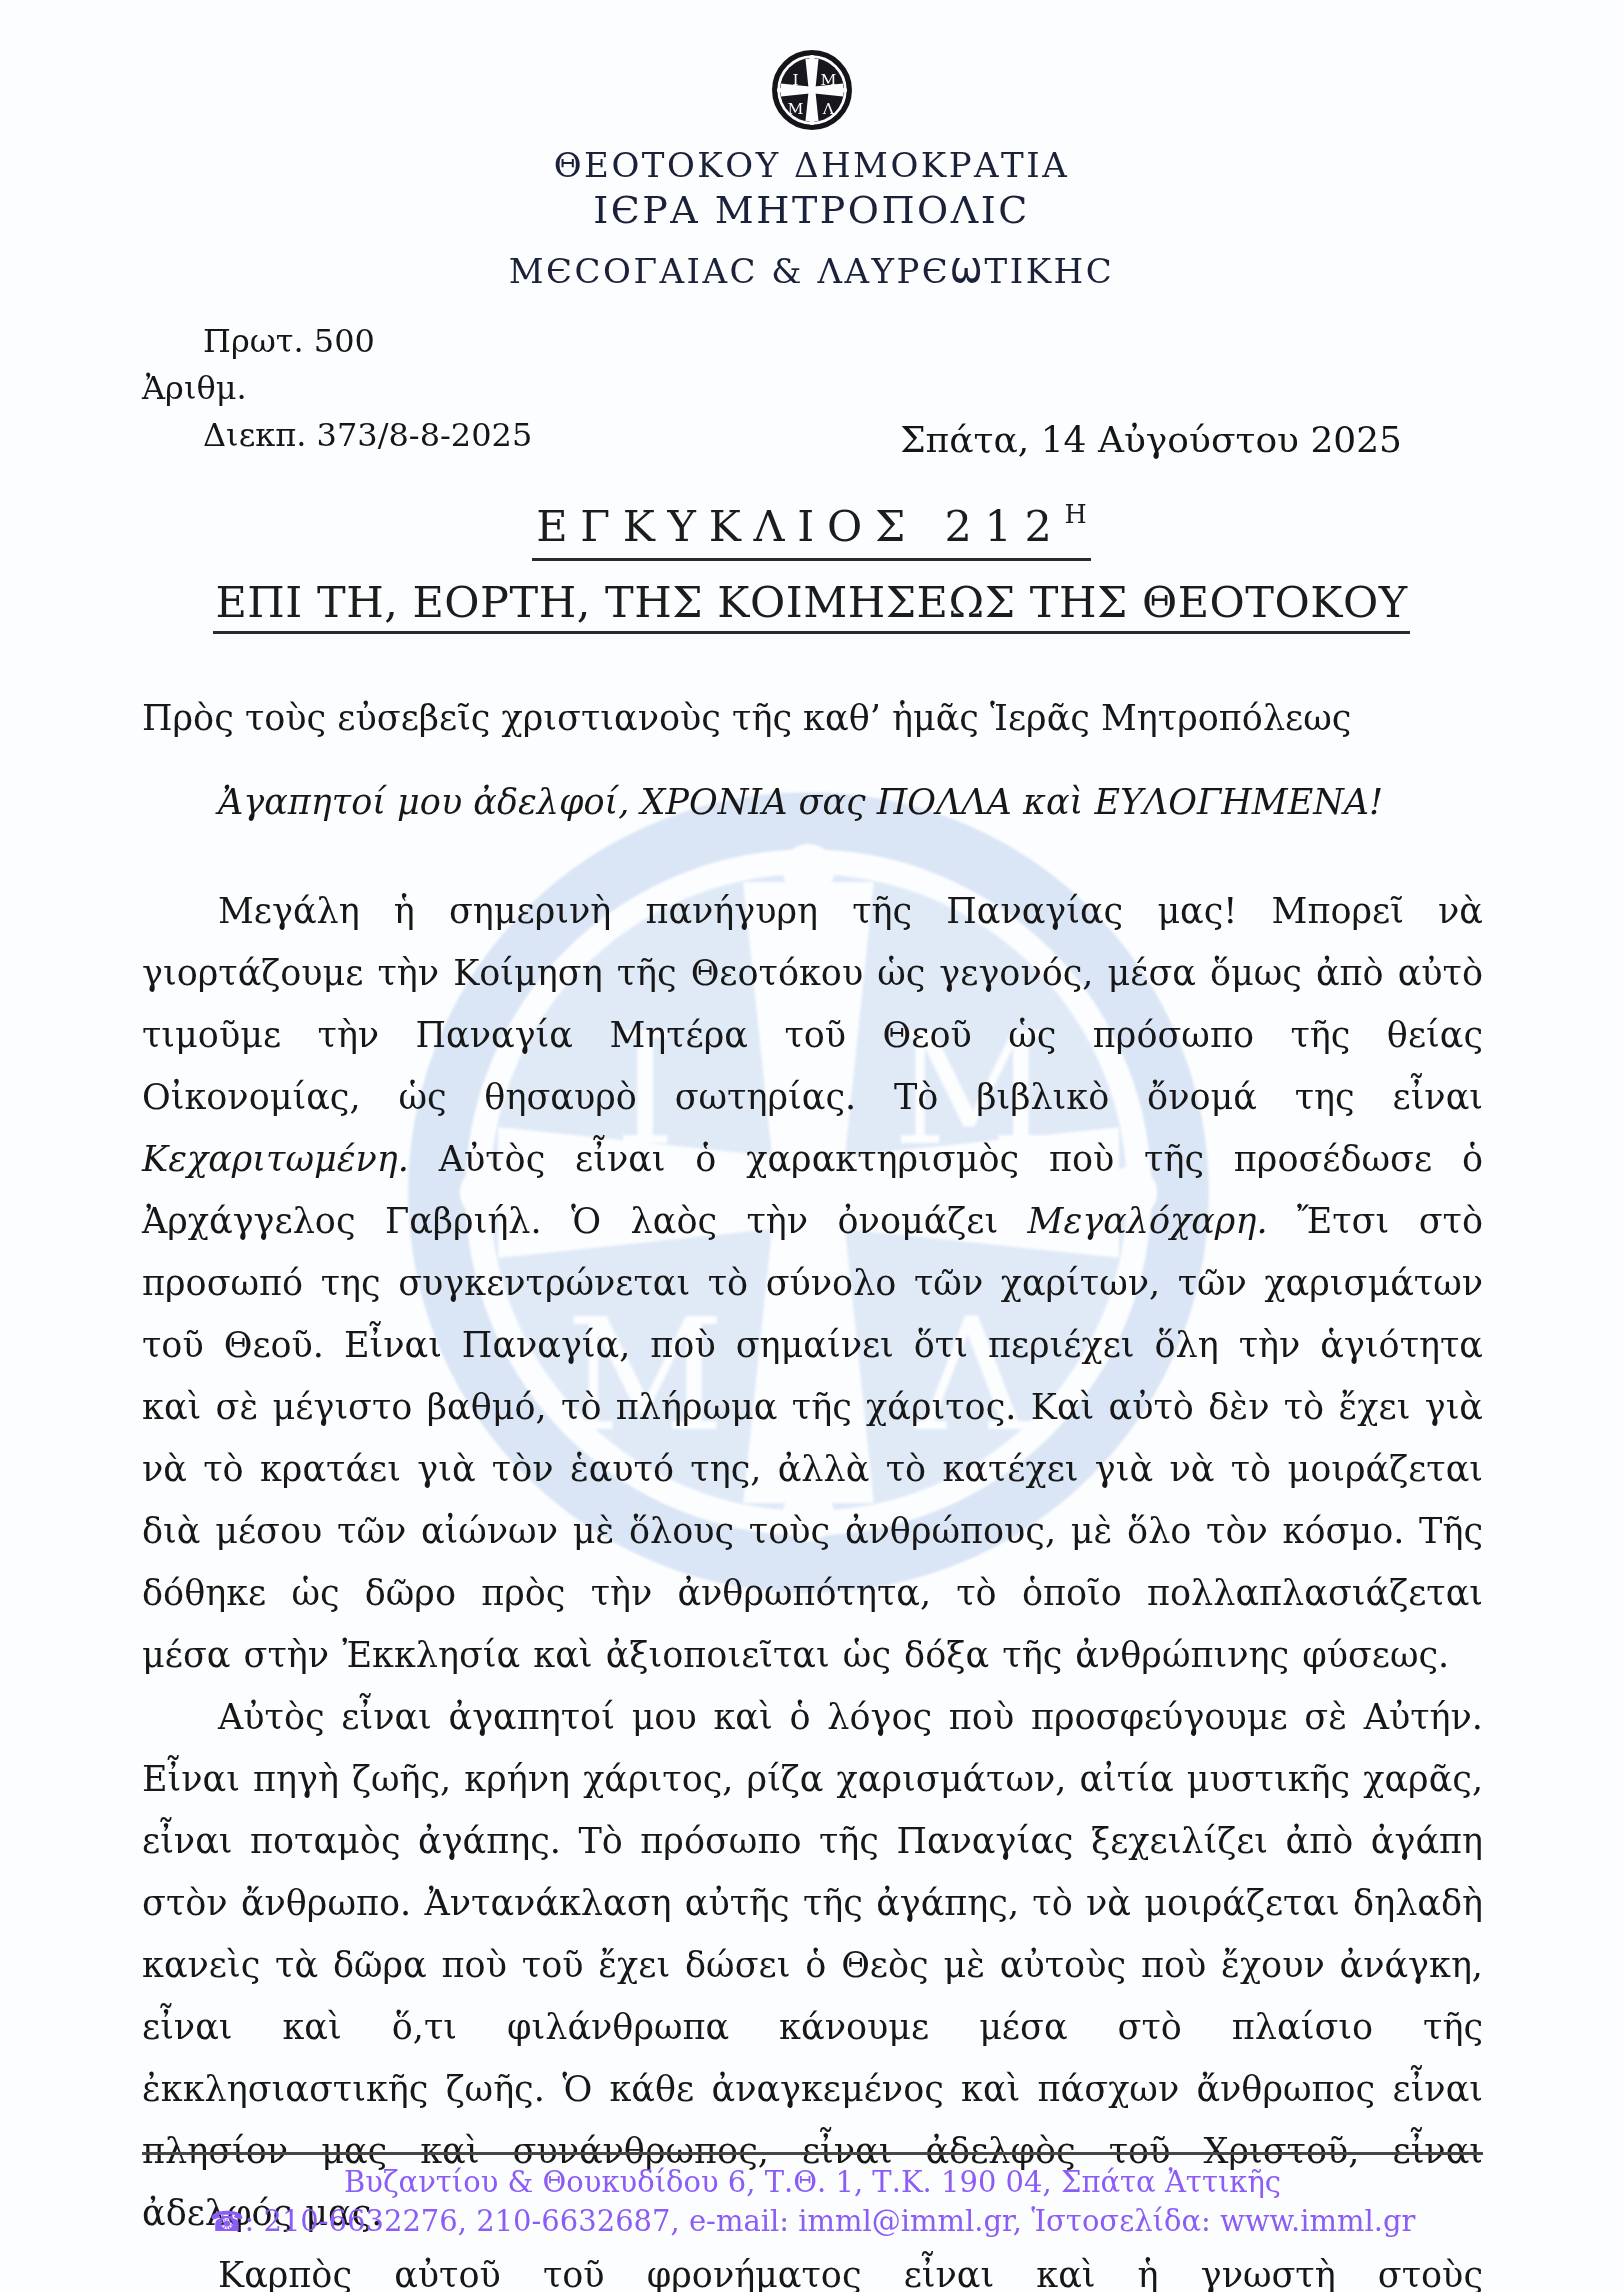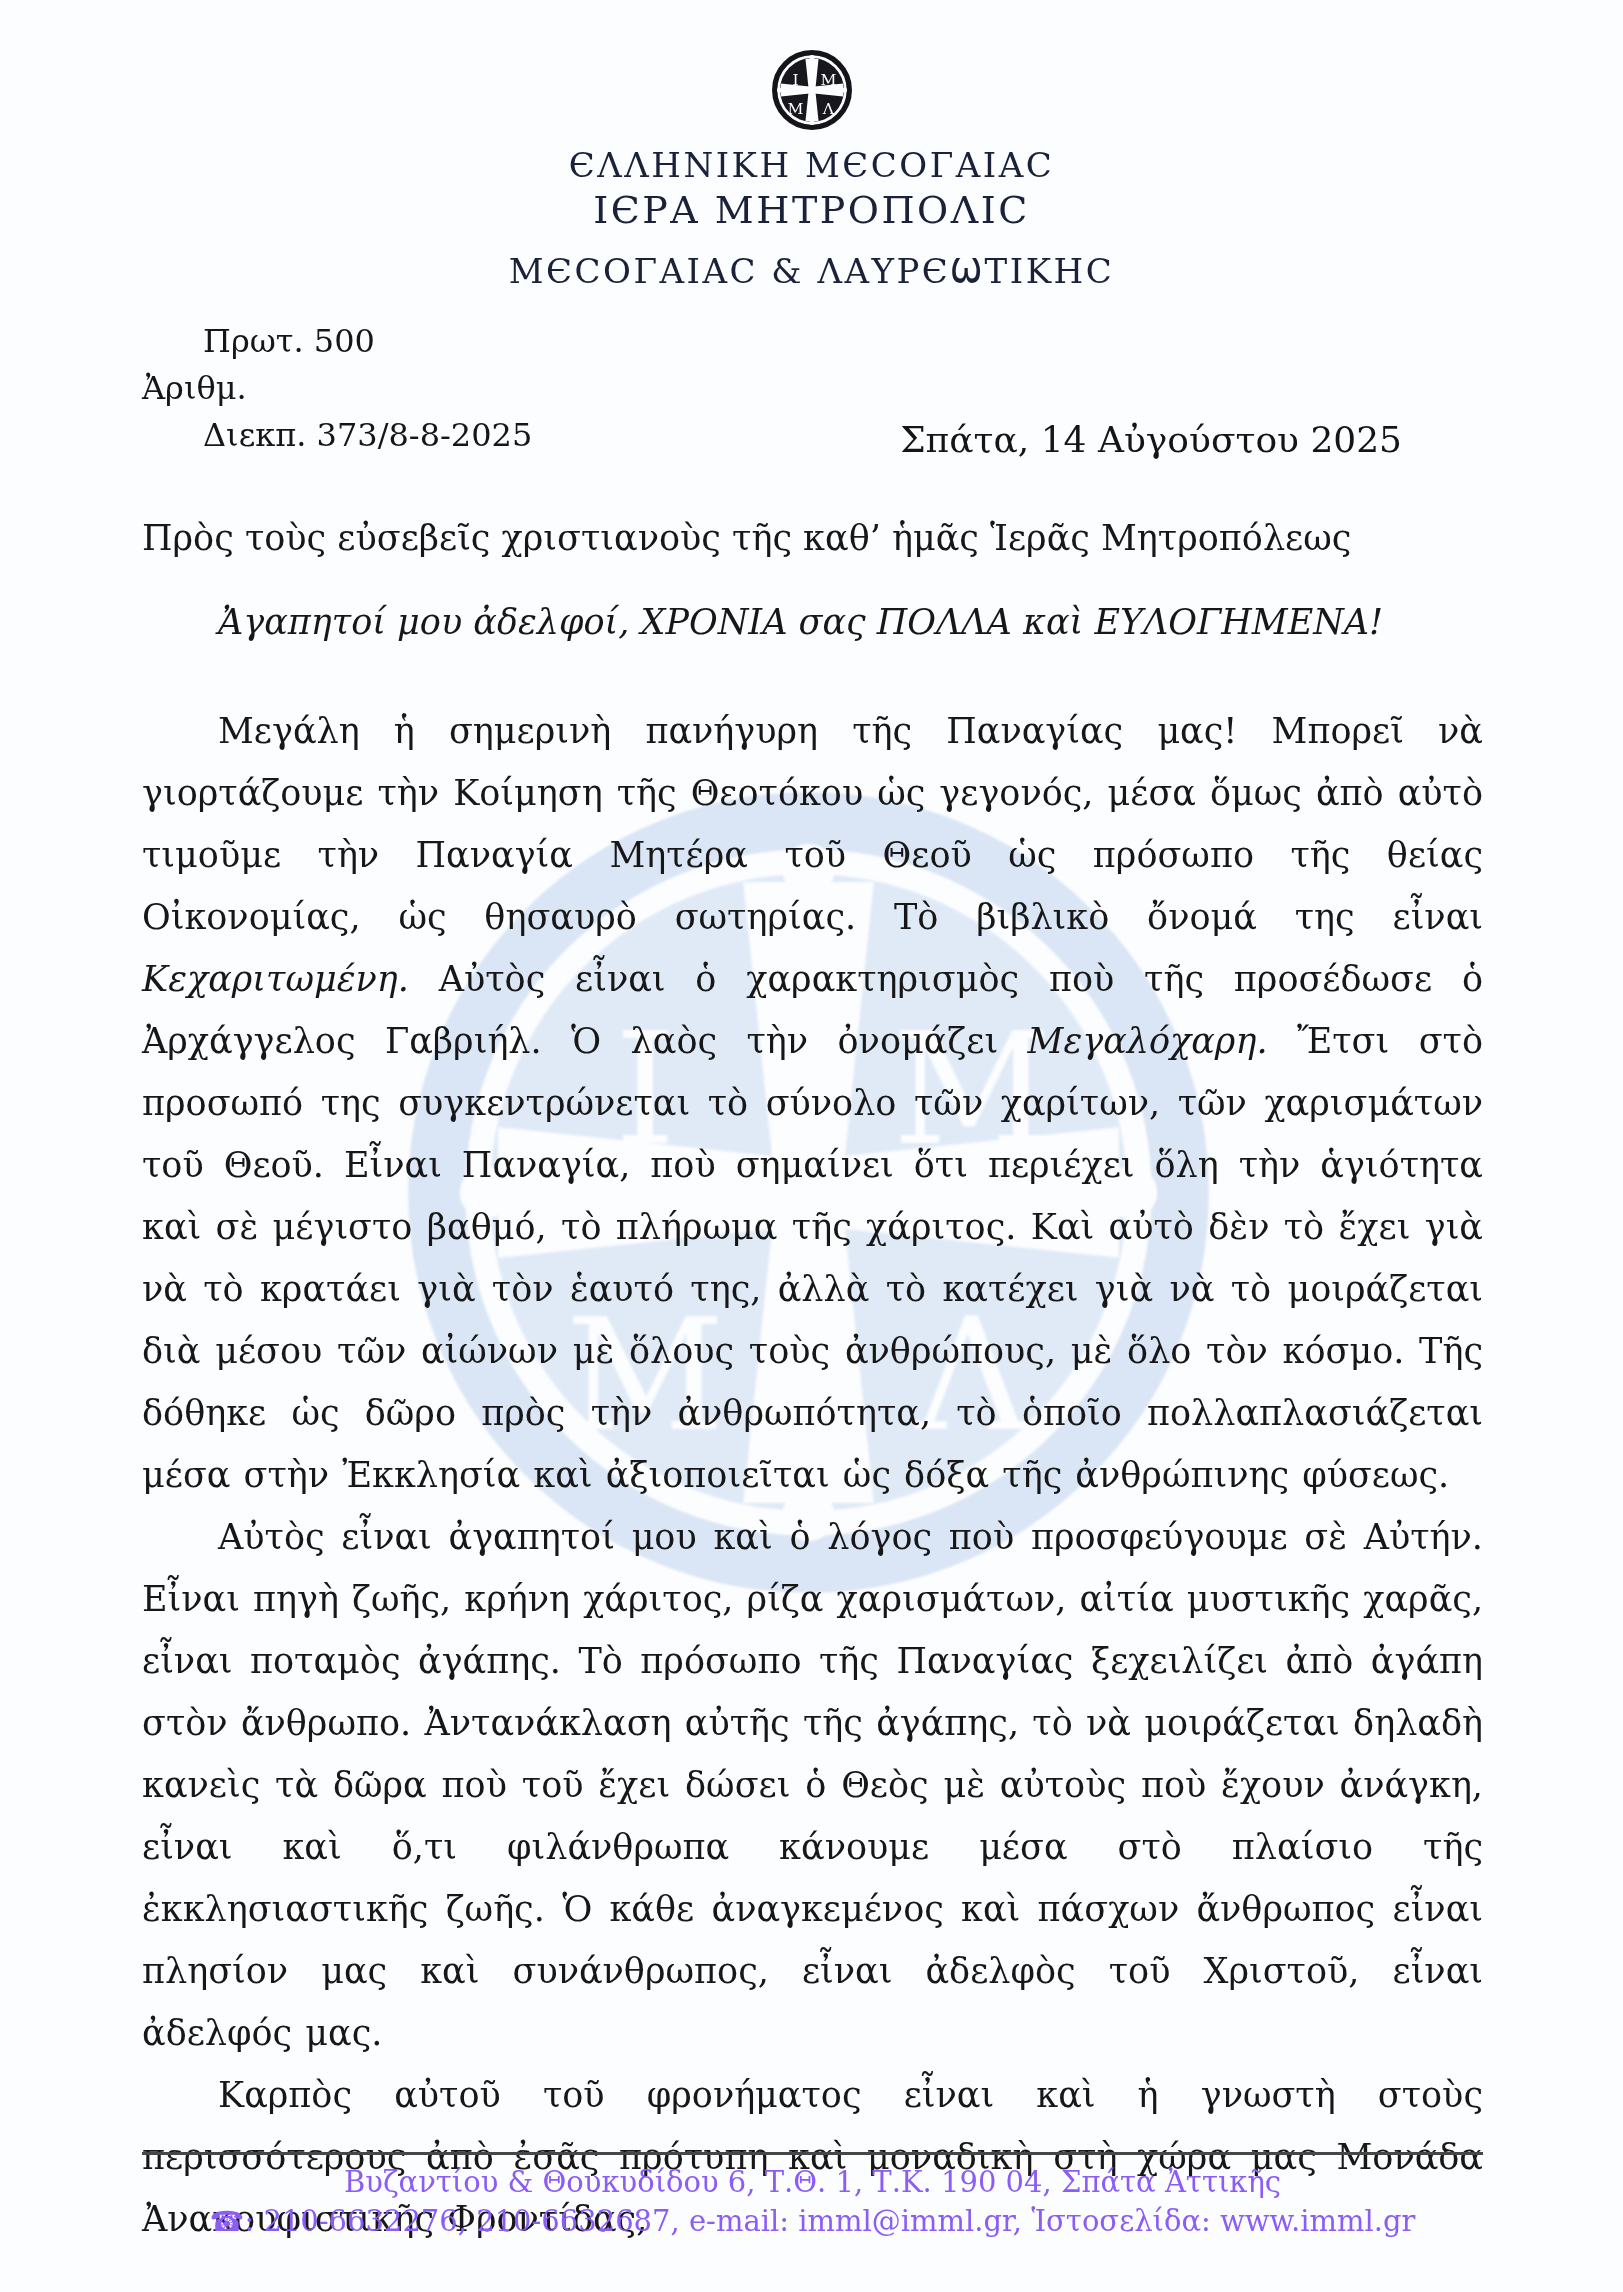--- a/index.html
+++ b/index.html
@@ -149,31 +149,39 @@
           <circle cx="50" cy="89.5" r="3.2"></circle>
         <circle cx="10.5" cy="50" r="3.2"></circle>
           <circle cx="89.5" cy="50" r="3.2"></circle>
         <text x="30" y="44" font-size="19" text-anchor="middle" font-family="DejaVu Serif, serif">Ι</text>
         <text x="70" y="44" font-size="19" text-anchor="middle" font-family="DejaVu Serif, serif">Μ</text>
         <text x="30" y="79" font-size="19" text-anchor="middle" font-family="DejaVu Serif, serif">Μ</text>
         <text x="70" y="79" font-size="19" text-anchor="middle" font-family="DejaVu Serif, serif">Λ</text>
       </g>
     </svg>
 
-    <div class="hdr hdr-1">ЄΛΛΗΝΙΚΗ ΜЄCΟΓΑΙΑC</div>
+    <div class="hdr hdr-1">ΘΕΟΤΟΚΟΥ ΔΗΜΟΚΡΑΤΙΑ</div>
     <div class="hdr hdr-2">ΙЄΡΑ ΜΗΤΡΟΠΟΛΙC</div>
     <div class="hdr hdr-3">ΜЄCΟΓΑΙΑC &amp; ΛΑΥΡЄѠΤΙΚΗC</div>
 
     <div class="refs">
       <div class="row-prot">Πρωτ.  500</div>
       <div class="row-arithm">Ἀριθμ.</div>
       <div class="row-diekp">Διεκπ.  373/8-8-2025</div>
       <div class="dateline">Σπάτα,  14 Αὐγούστου 2025</div>
     </div>
 
+    <div class="titles">
+      <div>
+        <span class="title-main"><span>ΕΓΚΥΚΛΙΟΣ 212</span><sup>Η</sup></span>
+      </div>
+      <div class="title-sub-wrap">
+        <span class="title-sub">ΕΠΙ ΤΗ, ΕΟΡΤΗ, ΤΗΣ ΚΟΙΜΗΣΕΩΣ ΤΗΣ ΘΕΟΤΟΚΟΥ</span>
+      </div>
+    </div>
 
     <div class="content">
       <p class="to-line">Πρὸς τοὺς εὐσεβεῖς χριστιανοὺς τῆς καθ’ ἡμᾶς Ἱερᾶς Μητροπόλεως</p>
       <p class="greeting">Ἀγαπητοί μου ἀδελφοί, ΧΡΟΝΙΑ σας ΠΟΛΛΑ καὶ ΕΥΛΟΓΗΜΕΝΑ!</p>
 
       <p class="para"><span>Μεγάλη ἡ σημερινὴ πανήγυρη τῆς Παναγίας μας! Μπορεῖ νὰ γιορτάζουμε τὴν Κοίμηση τῆς Θεοτόκου ὡς γεγονός, μέσα ὅμως ἀπὸ αὐτὸ τιμοῦμε τὴν Παναγία Μητέρα τοῦ Θεοῦ ὡς πρόσωπο τῆς θείας Οἰκονομίας, ὡς θησαυρὸ σωτηρίας. Τὸ βιβλικὸ ὄνομά της εἶναι </span><span class="italic">Κεχαριτωμένη.</span><span> Αὐτὸς εἶναι ὁ χαρακτηρισμὸς ποὺ τῆς προσέδωσε ὁ Ἀρχάγγελος Γαβριήλ. Ὁ λαὸς τὴν ὀνομάζει </span><span class="italic">Μεγαλόχαρη.</span><span> Ἔτσι στὸ προσωπό της συγκεντρώνεται τὸ σύνολο τῶν χαρίτων, τῶν χαρισμάτων τοῦ Θεοῦ. Εἶναι Παναγία, ποὺ σημαίνει ὅτι περιέχει ὅλη τὴν ἁγιότητα καὶ σὲ μέγιστο βαθμό, τὸ πλήρωμα τῆς χάριτος. Καὶ αὐτὸ δὲν τὸ ἔχει γιὰ νὰ τὸ κρατάει γιὰ τὸν ἑαυτό της, ἀλλὰ τὸ κατέχει γιὰ νὰ τὸ μοιράζεται διὰ μέσου τῶν αἰώνων μὲ ὅλους τοὺς ἀνθρώπους, μὲ ὅλο τὸν κόσμο. Τῆς δόθηκε ὡς δῶρο πρὸς τὴν ἀνθρωπότητα, τὸ ὁποῖο πολλαπλασιάζεται μέσα στὴν Ἐκκλησία καὶ ἀξιοποιεῖται ὡς δόξα τῆς ἀνθρώπινης φύσεως.</span></p>
 
       <p class="para">Αὐτὸς εἶναι ἀγαπητοί μου καὶ ὁ λόγος ποὺ προσφεύγουμε σὲ Αὐτήν. Εἶναι πηγὴ ζωῆς, κρήνη χάριτος, ρίζα χαρισμάτων, αἰτία μυστικῆς χαρᾶς, εἶναι ποταμὸς ἀγάπης. Τὸ πρόσωπο τῆς Παναγίας ξεχειλίζει ἀπὸ ἀγάπη στὸν ἄνθρωπο. Ἀντανάκλαση αὐτῆς τῆς ἀγάπης, τὸ νὰ μοιράζεται δηλαδὴ κανεὶς τὰ δῶρα ποὺ τοῦ ἔχει δώσει ὁ Θεὸς μὲ αὐτοὺς ποὺ ἔχουν ἀνάγκη, εἶναι καὶ ὅ,τι φιλάνθρωπα κάνουμε μέσα στὸ πλαίσιο τῆς ἐκκλησιαστικῆς ζωῆς. Ὁ κάθε ἀναγκεμένος καὶ πάσχων ἄνθρωπος εἶναι πλησίον μας καὶ συνάνθρωπος, εἶναι ἀδελφὸς τοῦ Χριστοῦ, εἶναι ἀδελφός μας.</p>
 
       <p class="para">Καρπὸς αὐτοῦ τοῦ φρονήματος εἶναι καὶ ἡ γνωστὴ στοὺς περισσότερους ἀπὸ ἐσᾶς πρότυπη καὶ μοναδικὴ στὴ χώρα μας Μονάδα Ἀνακουφιστικῆς Φροντίδας,</p>

